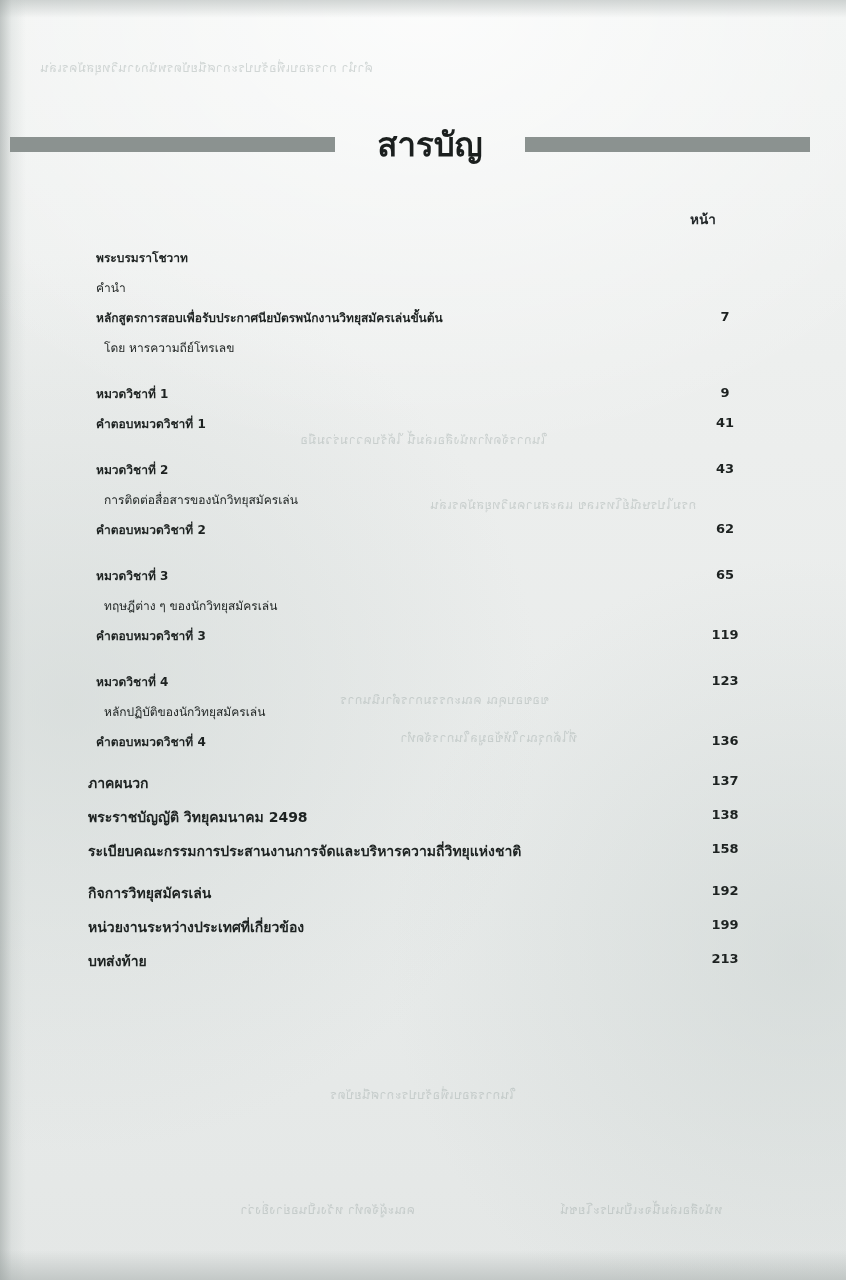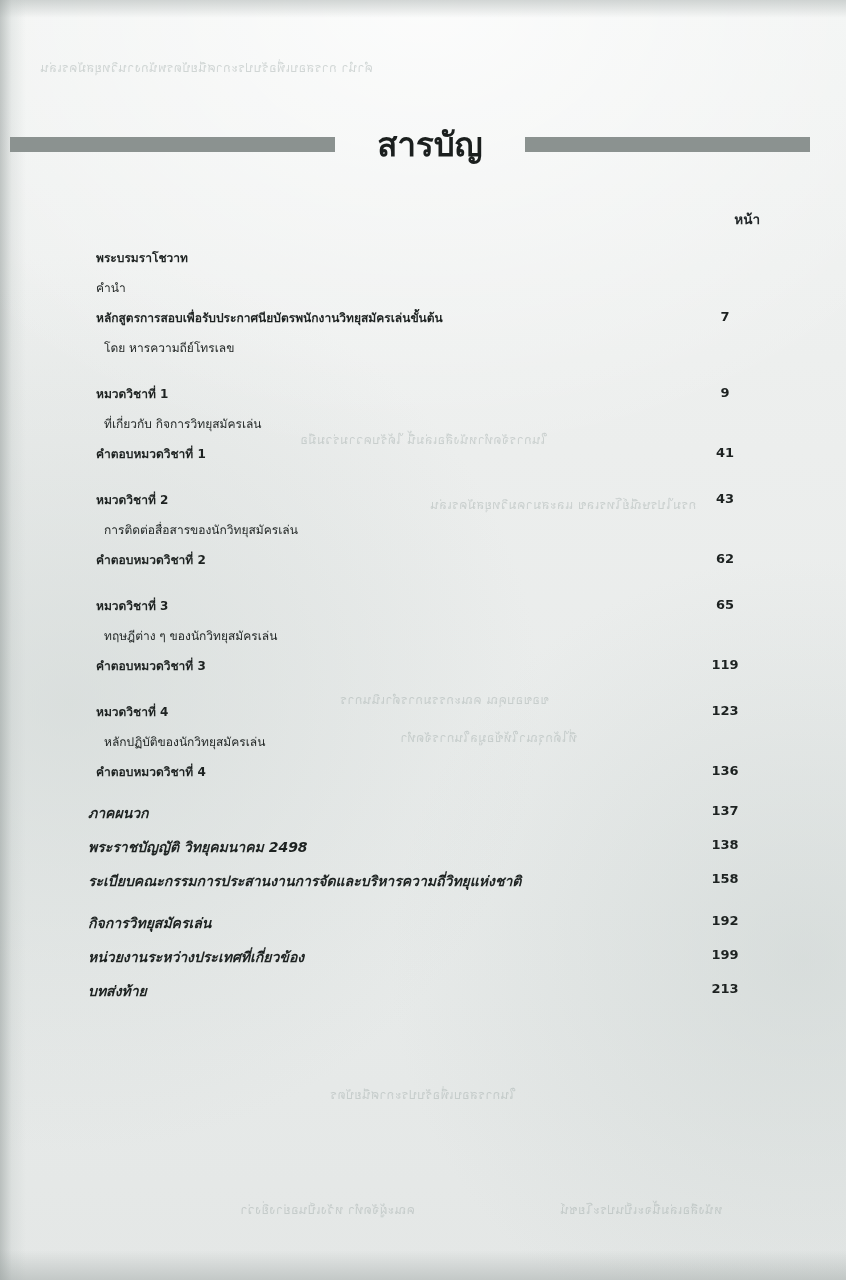--- a/index.html
+++ b/index.html
@@ -87,21 +87,21 @@
     line-height: 1;
     padding: 0 10px;
     white-space: nowrap;
   }
 
   .page-col-header {
     position: absolute;
     top: 208px;
     left: 690px;
     width: 70px;
-    text-align: right;
+    text-align: left;
     font-size: 13.5px;
     font-weight: bold;
     color: #23282a;
   }
 
   .toc {
     position: absolute;
     left: 0;
     top: 248px;
     width: 846px;
@@ -125,21 +125,21 @@
   .pageno {
     position: absolute;
     left: 690px;
     width: 70px;
     top: 1px;
     text-align: center;
     font-size: 13px;
     font-weight: bold;
     color: #1d2221;
   }
-  .appendix .label { left: 88px; font-weight: bold; font-size: 14px; font-style: italic; }
+  .appendix .label { left: 88px; font-weight: bold; font-size: 14px; }
   .appendix .pageno { left: 690px; }
 </style>
 </head>
 <body>
 
 <div class="page">
   <div class="edge-top"></div>
   <div class="edge-left"></div>
   <div class="edge-bottom"></div>
 
@@ -174,23 +174,20 @@
         <div class="label bold">หลักสูตรการสอบเพื่อรับประกาศนียบัตรพนักงานวิทยุสมัครเล่นขั้นต้น</div>
         <div class="pageno">7</div>
       </div>
       <div class="row gap">
         <div class="label sub">โดย  หารความถีย์โทรเลข</div>
       </div>
       <div class="row">
         <div class="label bold">หมวดวิชาที่ 1</div>
         <div class="pageno">9</div>
       </div>
-      <div class="row">
-        <div class="label sub">ที่เกี่ยวกับ  กิจการวิทยุสมัครเล่น</div>
-      </div>
       <div class="row gap">
         <div class="label bold">คำตอบหมวดวิชาที่ 1</div>
         <div class="pageno">41</div>
       </div>
       <div class="row">
         <div class="label bold">หมวดวิชาที่ 2</div>
         <div class="pageno">43</div>
       </div>
       <div class="row">
         <div class="label sub">การติดต่อสื่อสารของนักวิทยุสมัครเล่น</div>

